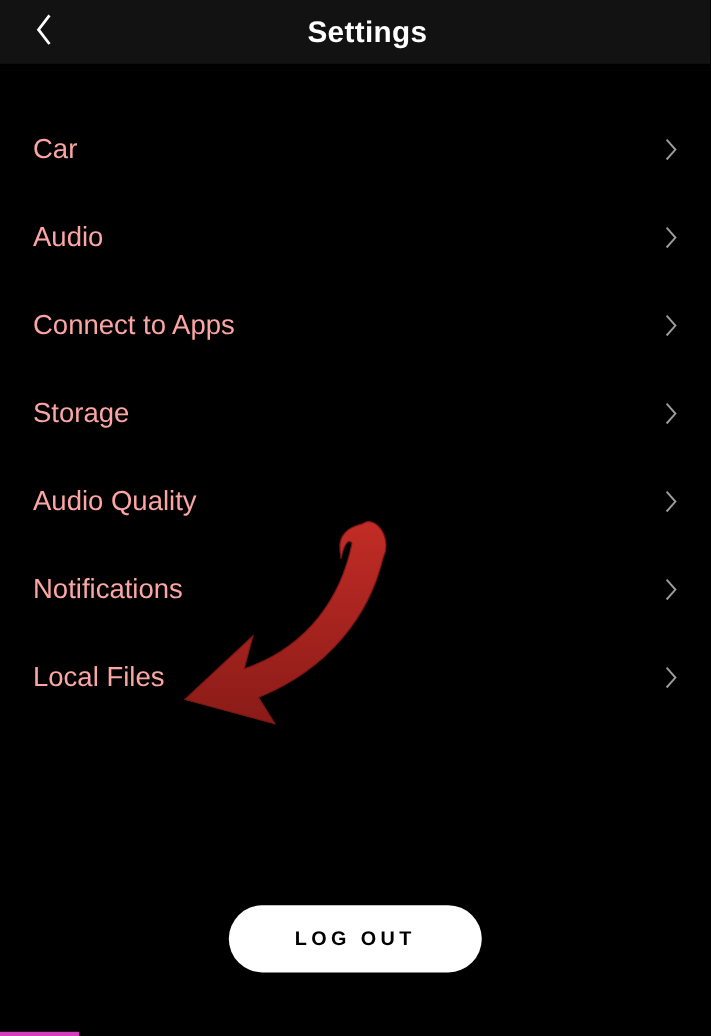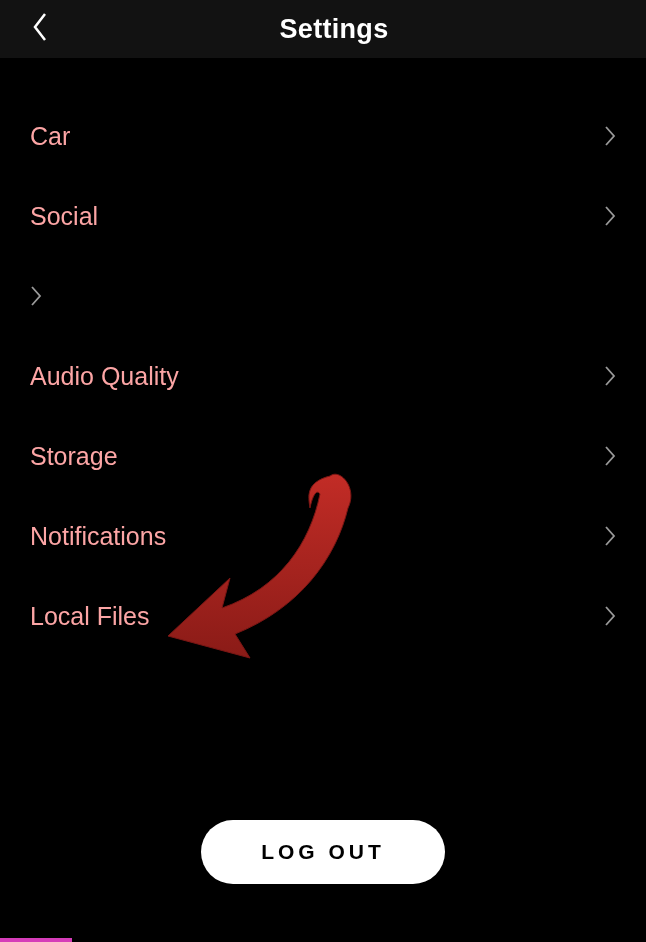--- a/index.html
+++ b/index.html
@@ -61,21 +61,21 @@
       bottom: 58px;
       left: 0; right: 0;
       display: flex;
       justify-content: center;
     }
     .logout-btn {
       background: #fff;
       color: #000;
       border-radius: 999px;
       padding: 20px 60px;
-      font-size: 21px;
+      font-size: 18px;
       font-weight: 700;
       letter-spacing: 4px;
       cursor: pointer;
     }
 
     .arrow-overlay {
       position: absolute;
       left: 160px;
       top: 458px;
       width: 220px;
@@ -114,47 +114,48 @@
   <div class="row">
     <span class="label">Car</span>
     <span class="chev">
         <svg viewBox="0 0 12 22">
           <polyline points="2,2 10,11 2,20" fill="none" stroke-width="1.8"></polyline>
         </svg>
       </span>
   </div>
 
   <div class="row">
-    <span class="label">Social</span>
-    <span class="chev">
-        <svg viewBox="0 0 12 22">
-          <polyline points="2,2 10,11 2,20" fill="none" stroke-width="1.8"></polyline>
-        </svg>
-      </span>
-  </div>
-
-  <div class="row">
+    <span class="label">Audio</span>
+    <span class="chev">
+        <svg viewBox="0 0 12 22">
+          <polyline points="2,2 10,11 2,20" fill="none" stroke-width="1.8"></polyline>
+        </svg>
+      </span>
+  </div>
+
+  <div class="row">
+    <span class="label">Connect to Apps</span>
+    <span class="chev">
+        <svg viewBox="0 0 12 22">
+          <polyline points="2,2 10,11 2,20" fill="none" stroke-width="1.8"></polyline>
+        </svg>
+      </span>
+  </div>
+
+  <div class="row">
+    <span class="label">Storage</span>
     <span class="chev">
         <svg viewBox="0 0 12 22">
           <polyline points="2,2 10,11 2,20" fill="none" stroke-width="1.8"></polyline>
         </svg>
       </span>
   </div>
 
   <div class="row">
     <span class="label">Audio Quality</span>
-    <span class="chev">
-        <svg viewBox="0 0 12 22">
-          <polyline points="2,2 10,11 2,20" fill="none" stroke-width="1.8"></polyline>
-        </svg>
-      </span>
-  </div>
-
-  <div class="row">
-    <span class="label">Storage</span>
     <span class="chev">
         <svg viewBox="0 0 12 22">
           <polyline points="2,2 10,11 2,20" fill="none" stroke-width="1.8"></polyline>
         </svg>
       </span>
   </div>
 
   <div class="row">
     <span class="label">Notifications</span>
     <span class="chev">

